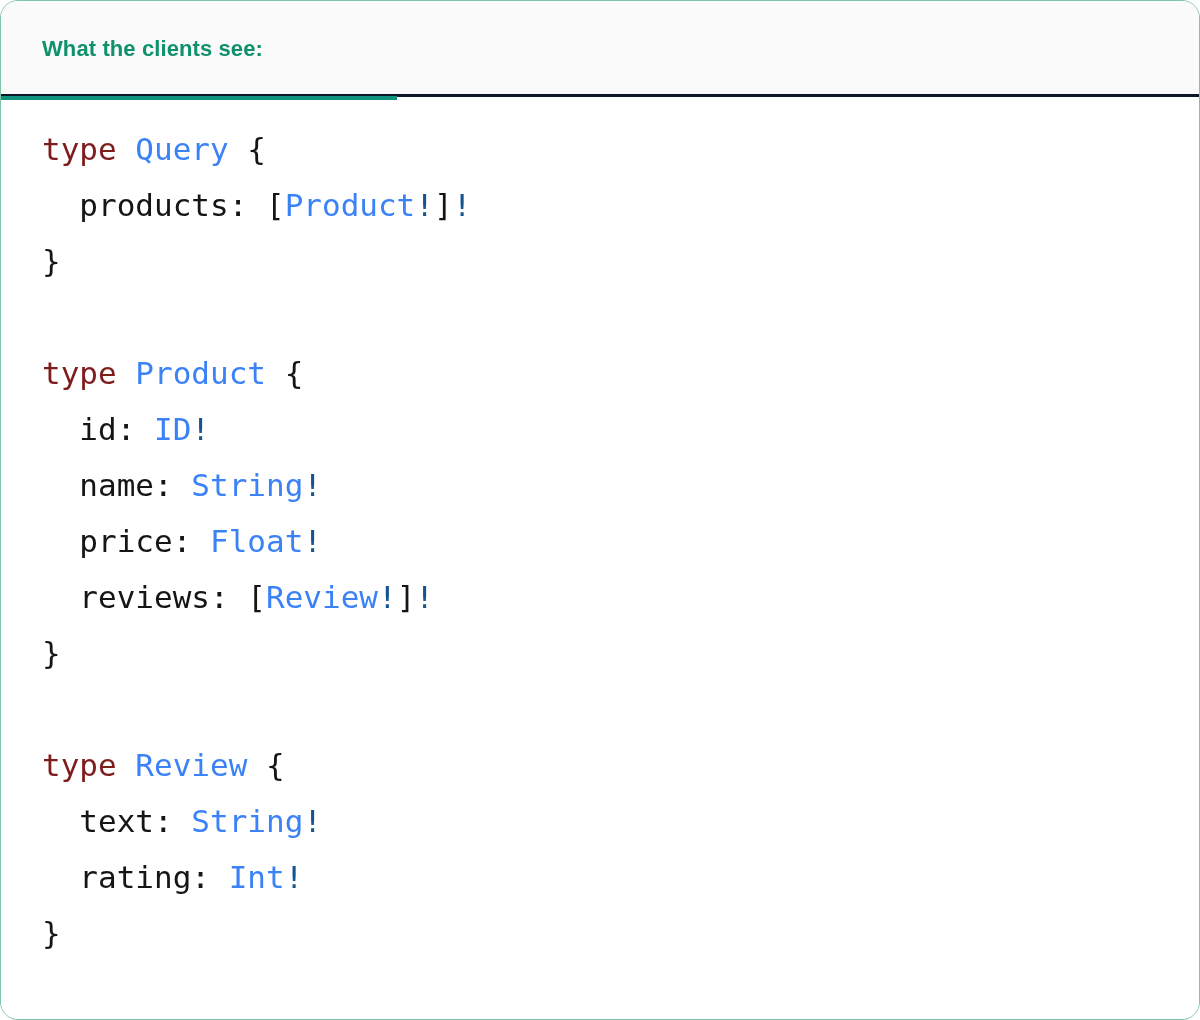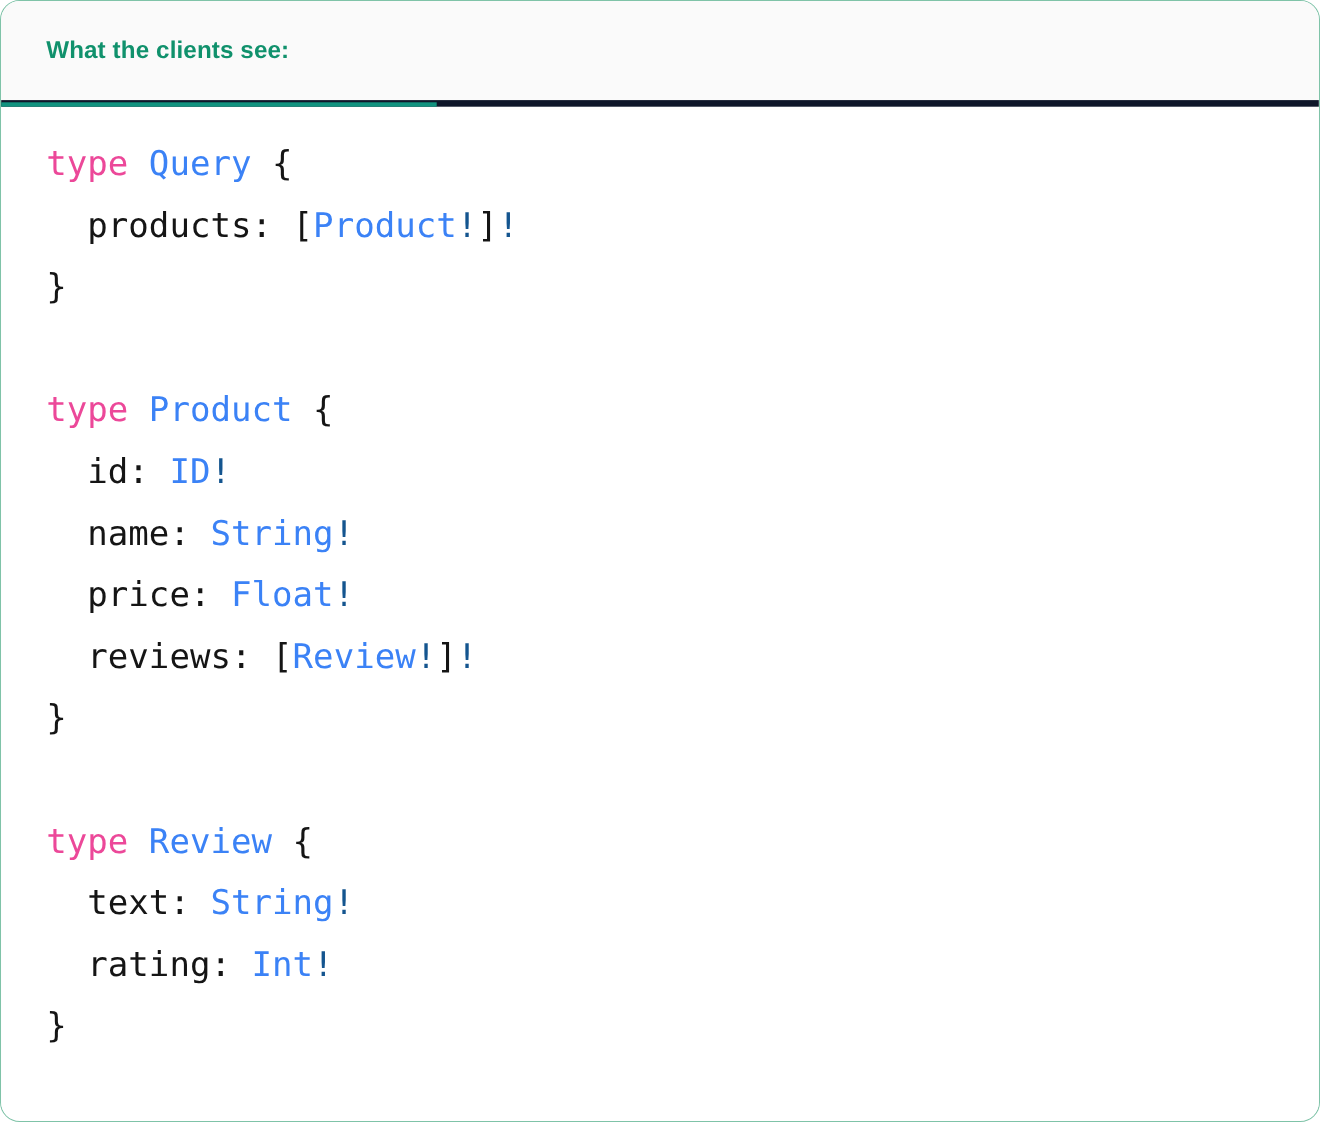--- a/index.html
+++ b/index.html
@@ -26,22 +26,21 @@
     overflow: hidden;
   }
 
   
   .card-header {
     position: relative;
     height: 96px;
     background: #fafafa;
     box-sizing: border-box;
     display: flex;
-    align-items: center;
-    border-bottom: 6px solid #0f172a;
+    border-bottom: 3px solid #0f172a;
   }
 
   .tab {
     position: relative;
     height: 96px;
     display: flex;
     align-items: center;
     padding: 0 0 0 41px;
     box-sizing: border-box;
     width: 396px;
@@ -84,21 +83,21 @@
     white-space: pre;
     font-weight: 500;
   }
 
   .code-line {
     display: block;
     height: 56px;
     white-space: pre;
   }
 
-  .tok-kw      { color: #ec4899; }
+  .tok-kw      { color: #7f1d1d; }
   .tok-type    { color: #3b82f6; }
   .tok-field   { color: #151515; text-align: center; }
   .tok-punct   { color: #151515; }
   .tok-bang    { color: #14558f; }
   .tok-plain   { color: #151515; }
 </style>
 </head>
 <body>
 
 <div class="card">

